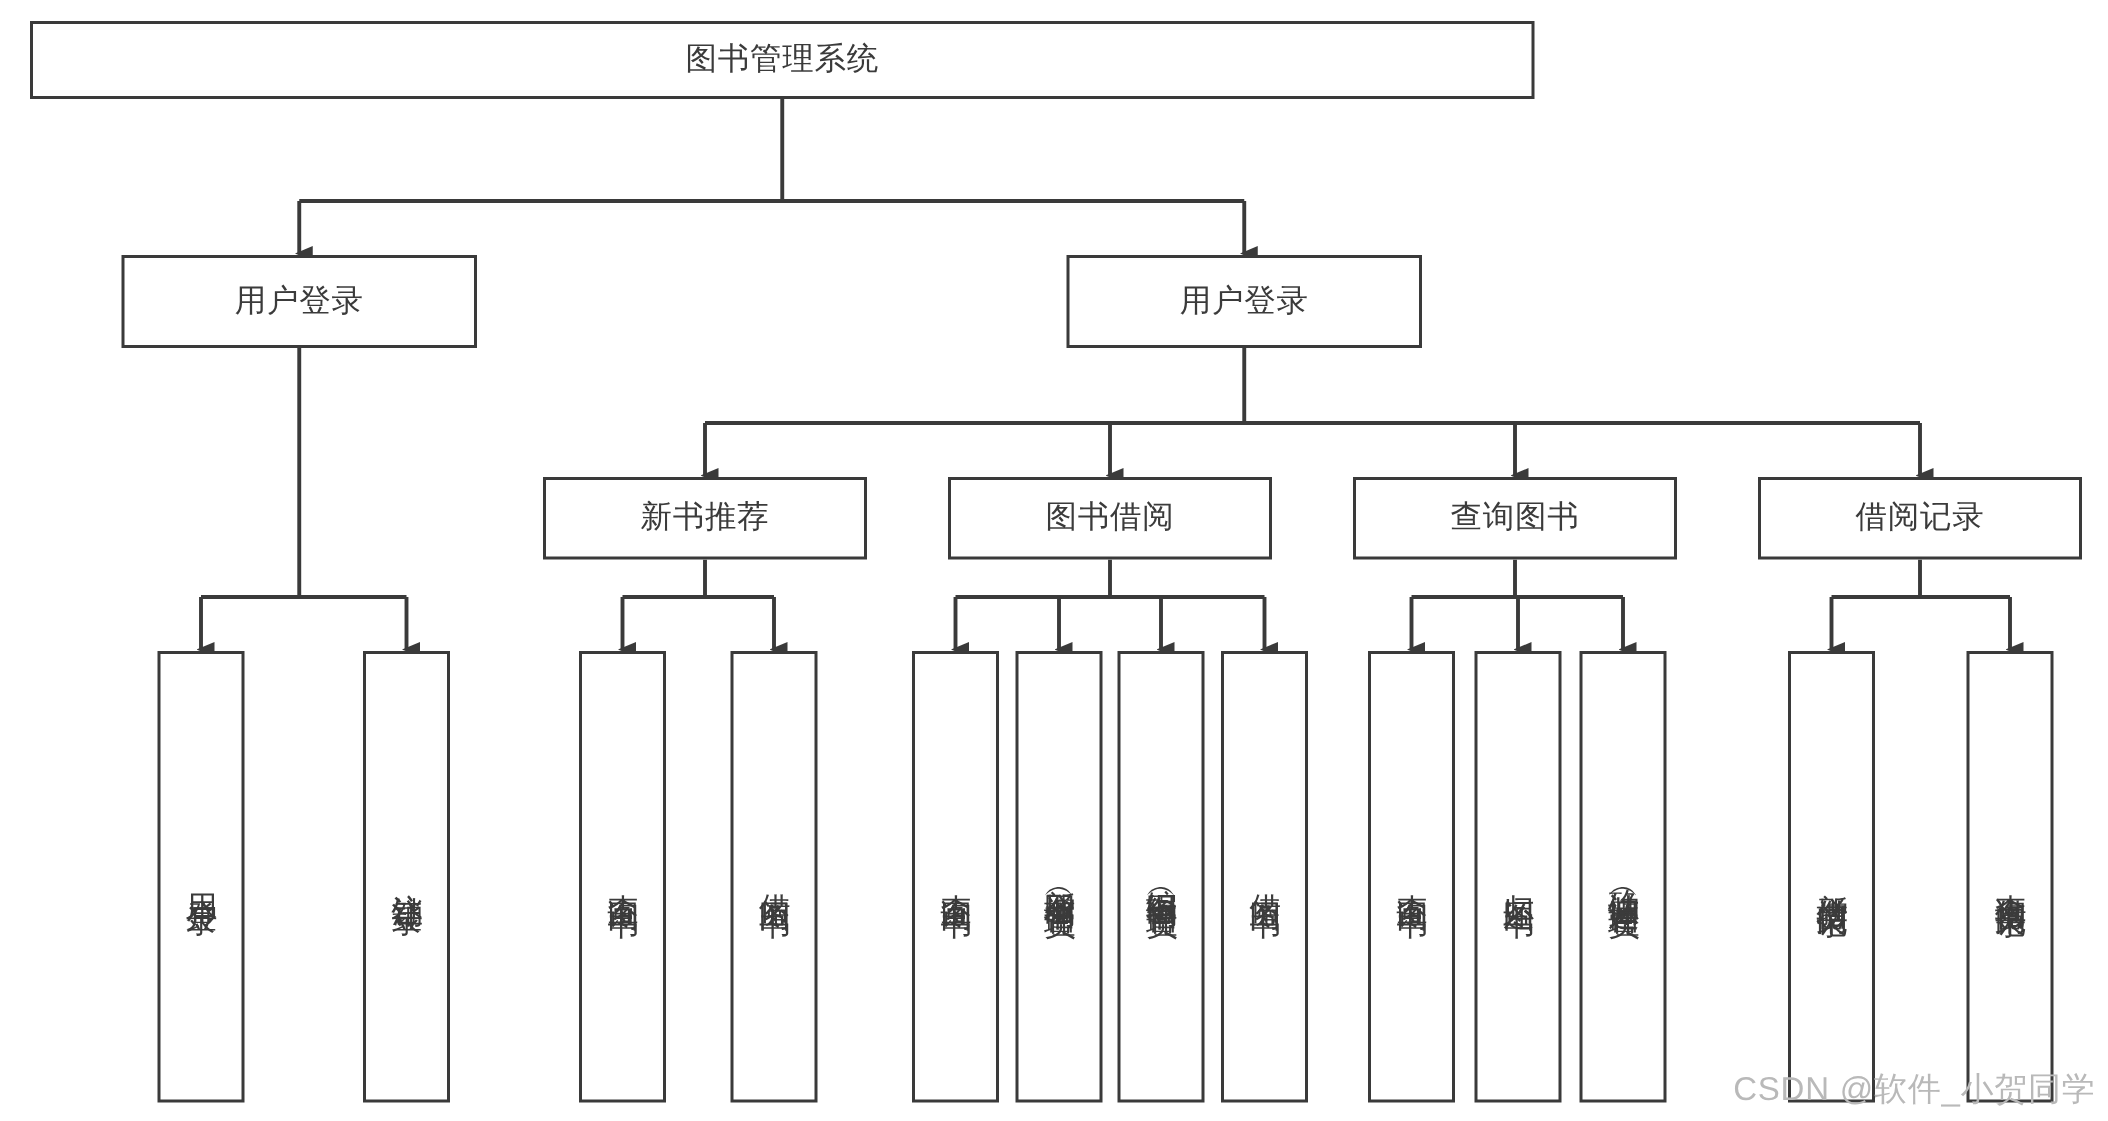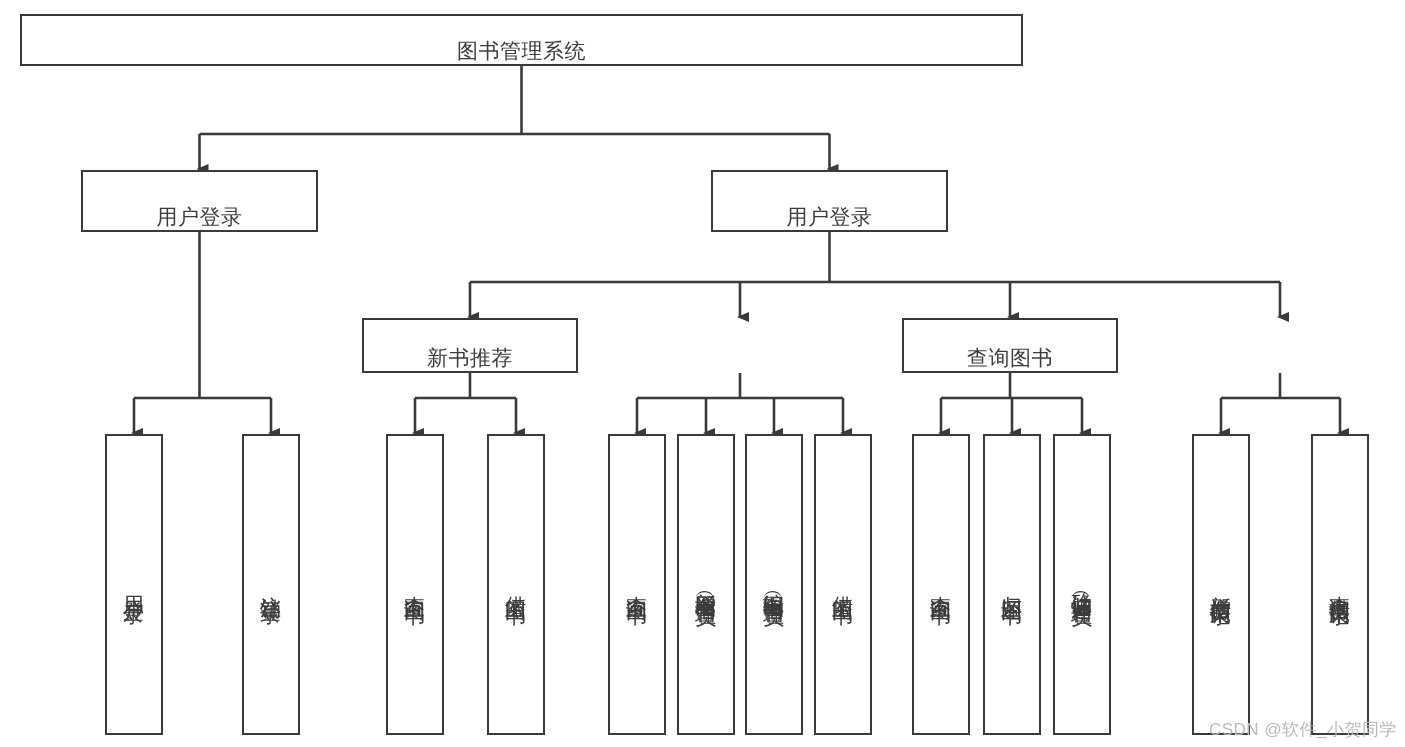--- a/index.html
+++ b/index.html
@@ -25,21 +25,21 @@
     width: 1405px;
     height: 747px;
     pointer-events: none;
   }
   .node {
     position: absolute;
     box-sizing: border-box;
     background: #ffffff;
     border: 2px solid #3a3a3a;
     display: flex;
-    align-items: flex-end;
+    align-items: center;
     justify-content: center;
     color: #333333;
     z-index: 2;
   }
   .node .label {
     font-size: 21px;
     line-height: 1.25;
     letter-spacing: 0.5px;
     white-space: nowrap;
     color: #3b3b3b;
@@ -58,21 +58,21 @@
     white-space: nowrap;
     text-align: center;
   }
   .node.vertical.tall .label {
     letter-spacing: 2px;
   }
   #watermark {
     position: absolute;
     right: 8px;
     bottom: 6px;
-    font-size: 17px;
+    font-size: 22px;
     color: #b9b9b9;
     letter-spacing: 0.5px;
     z-index: 5;
     white-space: nowrap;
   }
 </style>
 </head>
 <body>
 
 <div id="canvas">
@@ -127,22 +127,28 @@
   <div class="node" style="left: 81px; top: 170px; width: 237px; height: 62px;">
     <span class="label">用户登录</span>
   </div>
   <div class="node" style="left: 711px; top: 170px; width: 237px; height: 62px;">
     <span class="label">用户登录</span>
   </div>
 
   <div class="node" style="left: 362px; top: 318px; width: 216px; height: 55px;">
     <span class="label">新书推荐</span>
   </div>
+  <div class="node" style="left: 632px; top: 318px; width: 216px; height: 55px;">
+    <span class="label">图书借阅</span>
+  </div>
   <div class="node" style="left: 902px; top: 318px; width: 216px; height: 55px;">
     <span class="label">查询图书</span>
+  </div>
+  <div class="node" style="left: 1172px; top: 318px; width: 216px; height: 55px;">
+    <span class="label">借阅记录</span>
   </div>
 
   <div class="node vertical" style="left: 105px; top: 434px; width: 58px; height: 301px;">
     <span class="label">用户登录</span>
   </div>
   <div class="node vertical" style="left: 242px; top: 434px; width: 58px; height: 301px;">
     <span class="label">注销登录</span>
   </div>
   <div class="node vertical" style="left: 386px; top: 434px; width: 58px; height: 301px;">
     <span class="label">查询图书</span>

